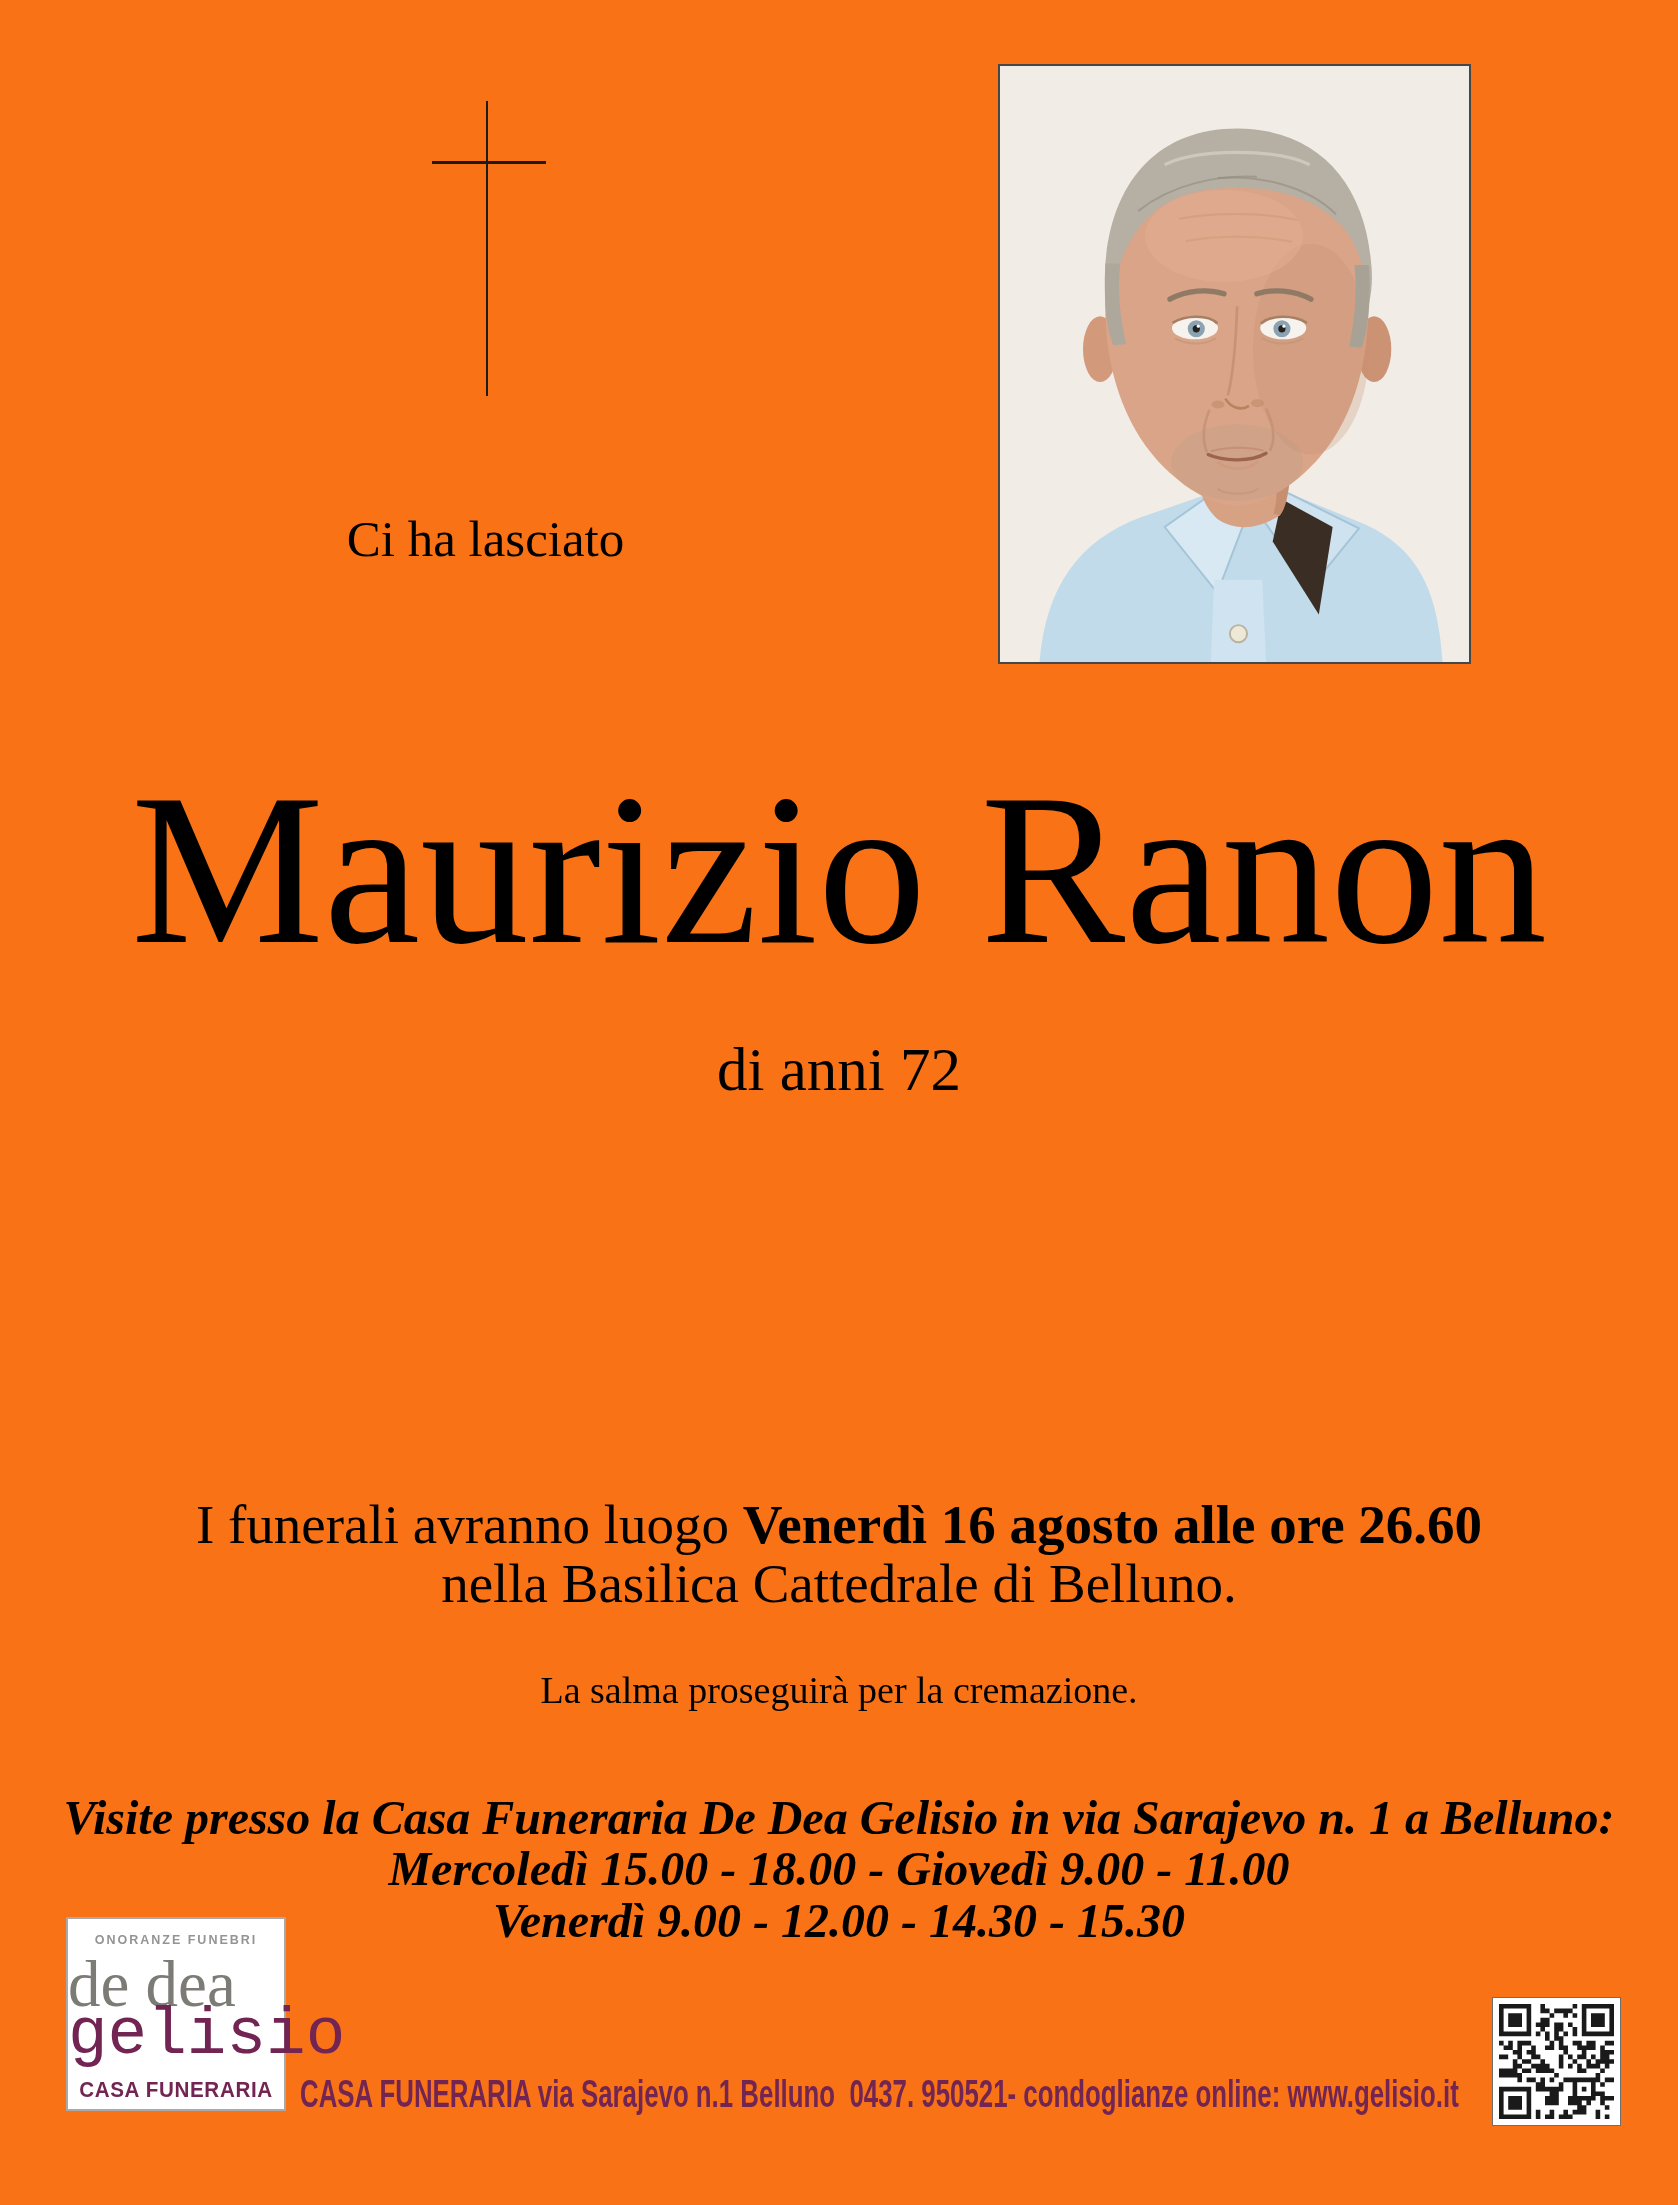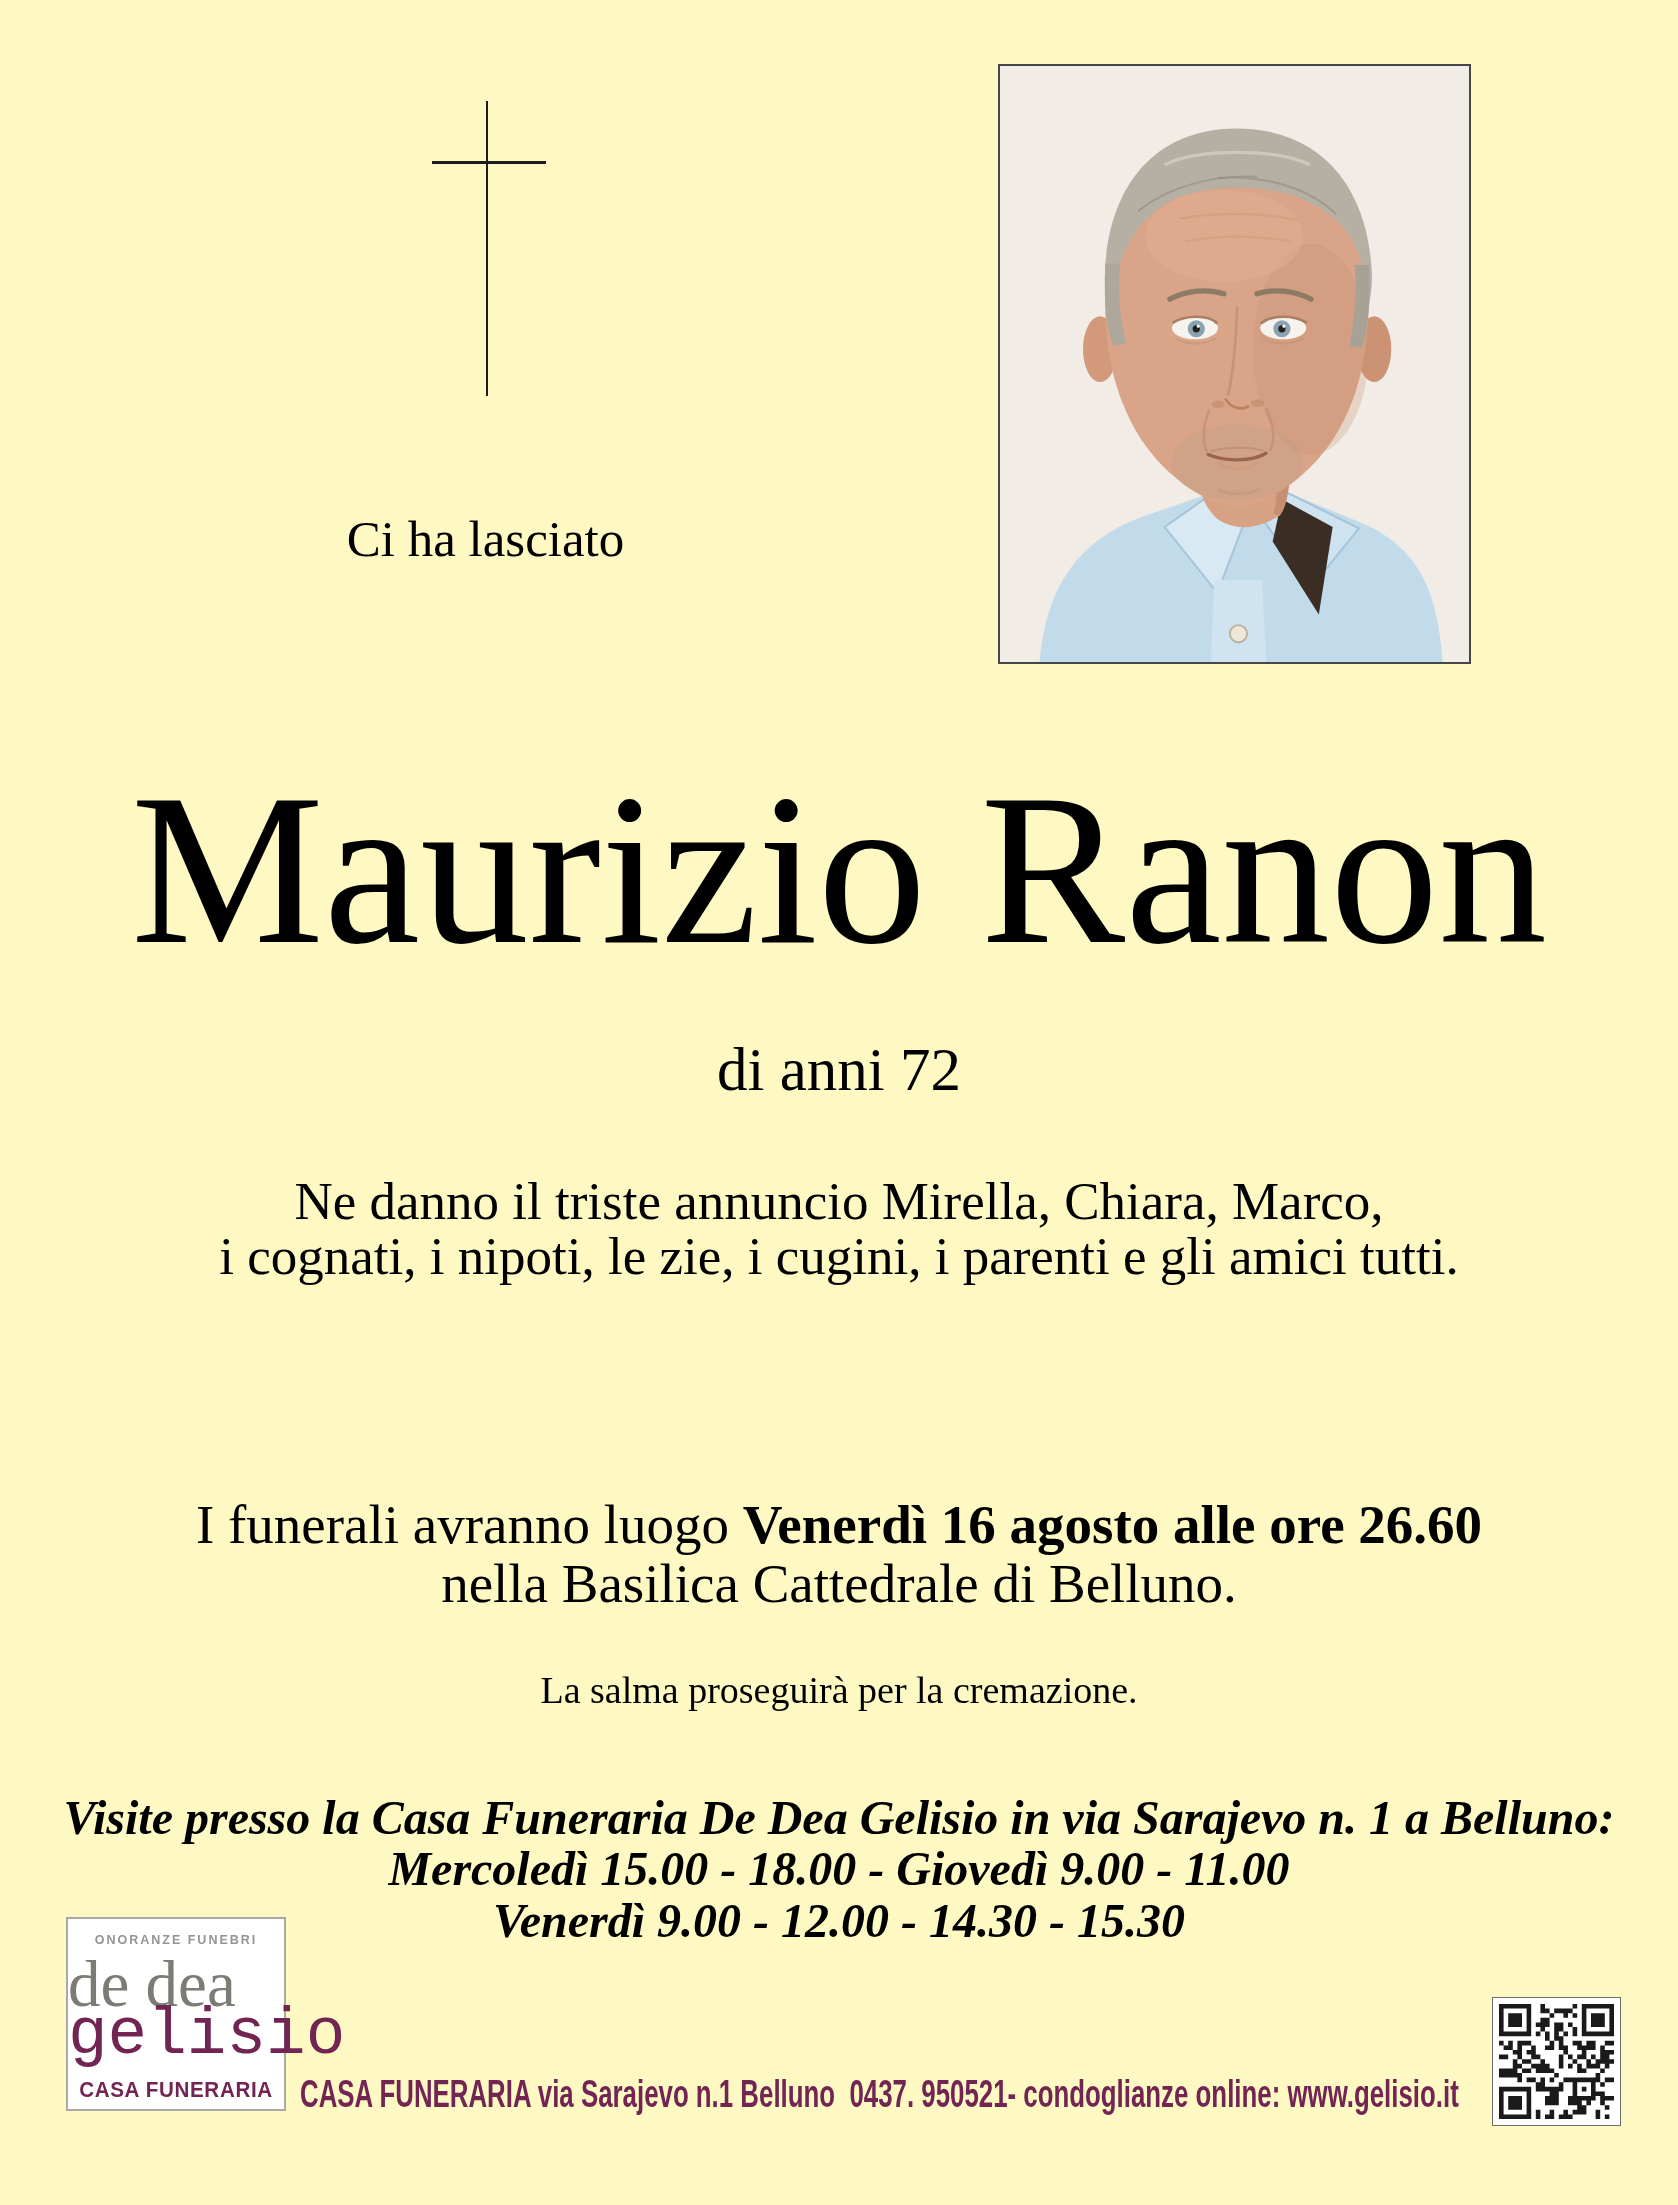--- a/index.html
+++ b/index.html
@@ -1,19 +1,19 @@
 <!DOCTYPE html>
 <html style="font-size:10.5px"><head>
 <meta charset="utf-8">
 <style>
   html,body{margin:0;padding:0;background:#ffffff;}
   #page{
     position:relative;
     width:1678px;height:2205px;
-    background:#fef9c3;
+    background:#f97316;
     font-family:"Liberation Serif","DejaVu Serif",serif;
     color:#000;
     overflow:hidden;
   }
   .abs{position:absolute;}
   .center{left:0;right:0;text-align:center;}
   
   #cross-v{left:486px;top:101px;width:2px;height:295px;background:#1c1c1c;}
   #cross-h{left:432px;top:161px;width:114px;height:3.3px;background:#1c1c1c;}
   
@@ -139,24 +139,20 @@
       <path d="M330,642 C346,652 378,652 392,642" stroke="#c28f70" stroke-width="3" fill="none" opacity="0.5"></path>
     </svg>
   </div>
 
   <div id="intro" class="abs">Ci ha lasciato</div>
 
   <div id="name" class="abs center">Maurizio Ranon</div>
 
   <div id="age" class="abs center">di anni 72</div>
 
-  <div id="family" class="abs center">
-    <div>Ne danno il triste annuncio Mirella, Chiara, Marco,</div>
-    <div>i cognati, i nipoti, le zie, i cugini, i parenti e gli amici tutti.</div>
-  </div>
 
 
   <div id="funeral" class="abs center">
     <div><span>I funerali avranno luogo </span><b>Venerdì 16 agosto alle ore 26.60</b></div>
     <div>nella Basilica Cattedrale di Belluno.</div>
   </div>
 
   <div id="cremation" class="abs center">La salma proseguirà per la cremazione.</div>
 
   <div id="visits" class="abs center">

